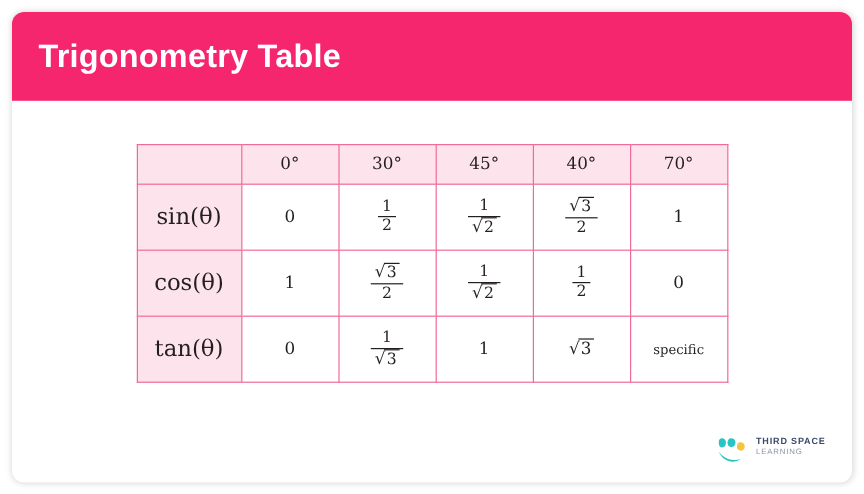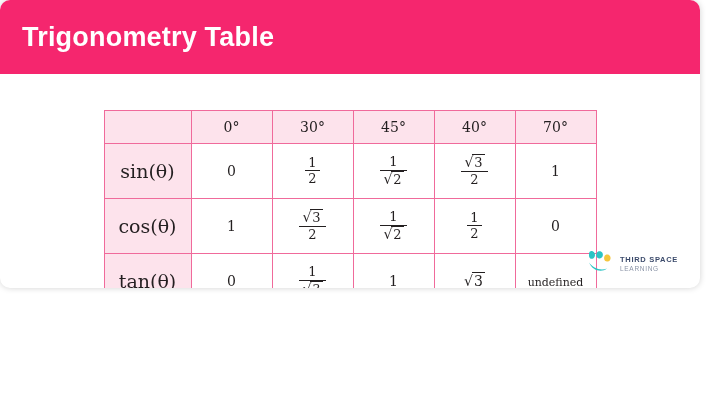--- a/index.html
+++ b/index.html
@@ -9,21 +9,22 @@
   }
   body {
     width: 720px;
     height: 412px;
     font-family: "Liberation Sans", sans-serif;
     overflow: hidden;
   }
   .card {
     position: relative;
     width: 700px;
-    height: 288px;
+    height: 392px;
+    margin: 10px;
     background: #ffffff;
     border-radius: 10px;
     box-shadow: 0 0 6px rgba(0,0,0,0.18);
     overflow: hidden;
     box-sizing: border-box;
   }
   .header {
     background: #f5266e;
     height: 74px;
     display: flex;
@@ -115,21 +116,21 @@
     margin-left: -1px;
   }
   .undef {
     font-size: 11px;
   }
   .logo {
     position: absolute;
     right: 22px;
     bottom: 16px;
     display: flex;
-    align-items: flex-end;
+    align-items: flex-start;
     gap: 7px;
   }
   .logo-mark {
     width: 26px;
     height: 22px;
     position: relative;
   }
   .logo-text {
     line-height: 1.15;
   }
@@ -186,21 +187,21 @@
               <td><span class="frac"><span class="num"><span>1</span></span><span class="den"><span class="sqrt"><span class="rad">√</span><span class="val">2</span></span></span></span></td>
               <td><span class="frac"><span class="num"><span>1</span></span><span class="den"><span>2</span></span></span></td>
               <td><span>0</span></td>
             </tr>
             <tr>
               <th>tan(θ)</th>
               <td><span>0</span></td>
               <td><span class="frac"><span class="num"><span>1</span></span><span class="den"><span class="sqrt"><span class="rad">√</span><span class="val">3</span></span></span></span></td>
               <td><span>1</span></td>
               <td><span class="sqrt"><span class="rad">√</span><span class="val">3</span></span></td>
-              <td><span class="undef">undefined</span></td>
+              <td><span class="undef">specific</span></td>
             </tr>
           </tbody>
       </table>
     </div>
   </div>
 
   <div class="logo">
     <div class="logo-mark">
       <svg width="26" height="22" viewBox="0 0 26 22" xmlns="http://www.w3.org/2000/svg">
         <path d="M2 4 C2 1.5 4 0.5 6 1.5 C8 2.5 8.5 5 7.5 7 C6.5 9 4 9.5 2.8 8 C1.8 6.8 2 5 2 4 Z" fill="#2bc4c4"></path>

